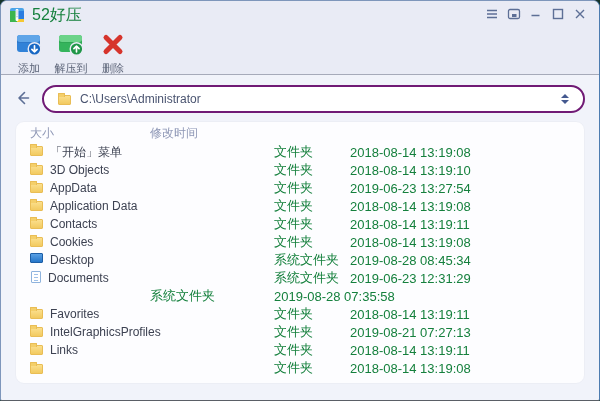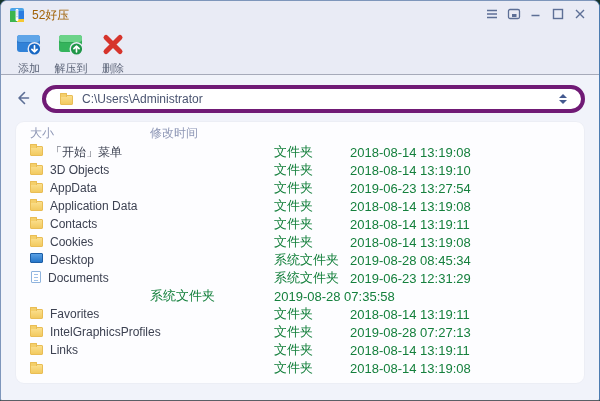--- a/index.html
+++ b/index.html
@@ -20,21 +20,21 @@
     display:flex; flex-direction:column;
   }
   
   .titlebar{
     height:28px; background:#e9ebf5;
     display:flex; align-items:center; justify-content:space-between;
     padding:0 10px 0 8px; flex:none;
   }
   .title-left{ display:flex; align-items:center; gap:7px; }
   .app-icon{ width:16px; height:16px; display:inline-block; }
-  .title-text{ font-size:12px; color:#a16207; }
+  .title-text{ font-size:16px; color:#15803d; }
   .title-controls{ display:flex; align-items:center; gap:4px; }
   .tc-btn{
     width:18px; height:18px; border:none; background:transparent;
     display:flex; align-items:center; justify-content:center; cursor:pointer; padding:0;
   }
   
   .toolbar{
     height:46px; background:#e9ebf5;
     border-bottom:1px solid #a6aab9;
     display:flex; align-items:flex-start; padding:2px 0 1px 8px; gap:2px; flex:none;
@@ -49,21 +49,21 @@
   .navrow{
     display:flex; align-items:center; gap:7px;
     padding:10px 14px 8px 10px; flex:none;
   }
   .back-btn{
     width:24px; height:24px; border:none; background:transparent; cursor:pointer;
     display:flex; align-items:center; justify-content:center; padding:0;
   }
   .addressbar{
     flex:1; height:28px; background:#ffffff;
-    border:4px solid #701a75; border-radius:14px;
+    border:2px solid #701a75; border-radius:14px;
     display:flex; align-items:center; padding:0 12px 0 14px;
   }
   .addr-text{ font-size:12px; color:#4a5470; margin-left:9px; flex:1; }
   .spinner{ display:flex; flex-direction:column; gap:2px; cursor:pointer; padding:2px; }
   .tri-up{ width:0; height:0; border-left:4px solid transparent; border-right:4px solid transparent; border-bottom:4px solid #44598f; }
   .tri-down{ width:0; height:0; border-left:4px solid transparent; border-right:4px solid transparent; border-top:4px solid #44598f; }
   
   .panel{
     margin:0 14px; background:#fdfdff;
     border:1px solid #eceef5; border-radius:9px;
@@ -299,21 +299,21 @@
       <span class="cell">文件夹</span>
       <span class="cell">2018-08-14 13:19:11</span>
     </div>
     <div class="grid-row frow">
       <span class="name-cell">
           <span class="ic-folder"></span>
           <span class="name-text">IntelGraphicsProfiles</span>
         </span>
       <span class="cell"></span>
       <span class="cell">文件夹</span>
-      <span class="cell">2019-08-28 07:27:13</span>
+      <span class="cell">2019-08-21 07:27:13</span>
     </div>
     <div class="grid-row frow">
       <span class="name-cell">
           <span class="ic-folder"></span>
           <span class="name-text">Links</span>
         </span>
       <span class="cell"></span>
       <span class="cell">文件夹</span>
       <span class="cell">2018-08-14 13:19:11</span>
     </div>

